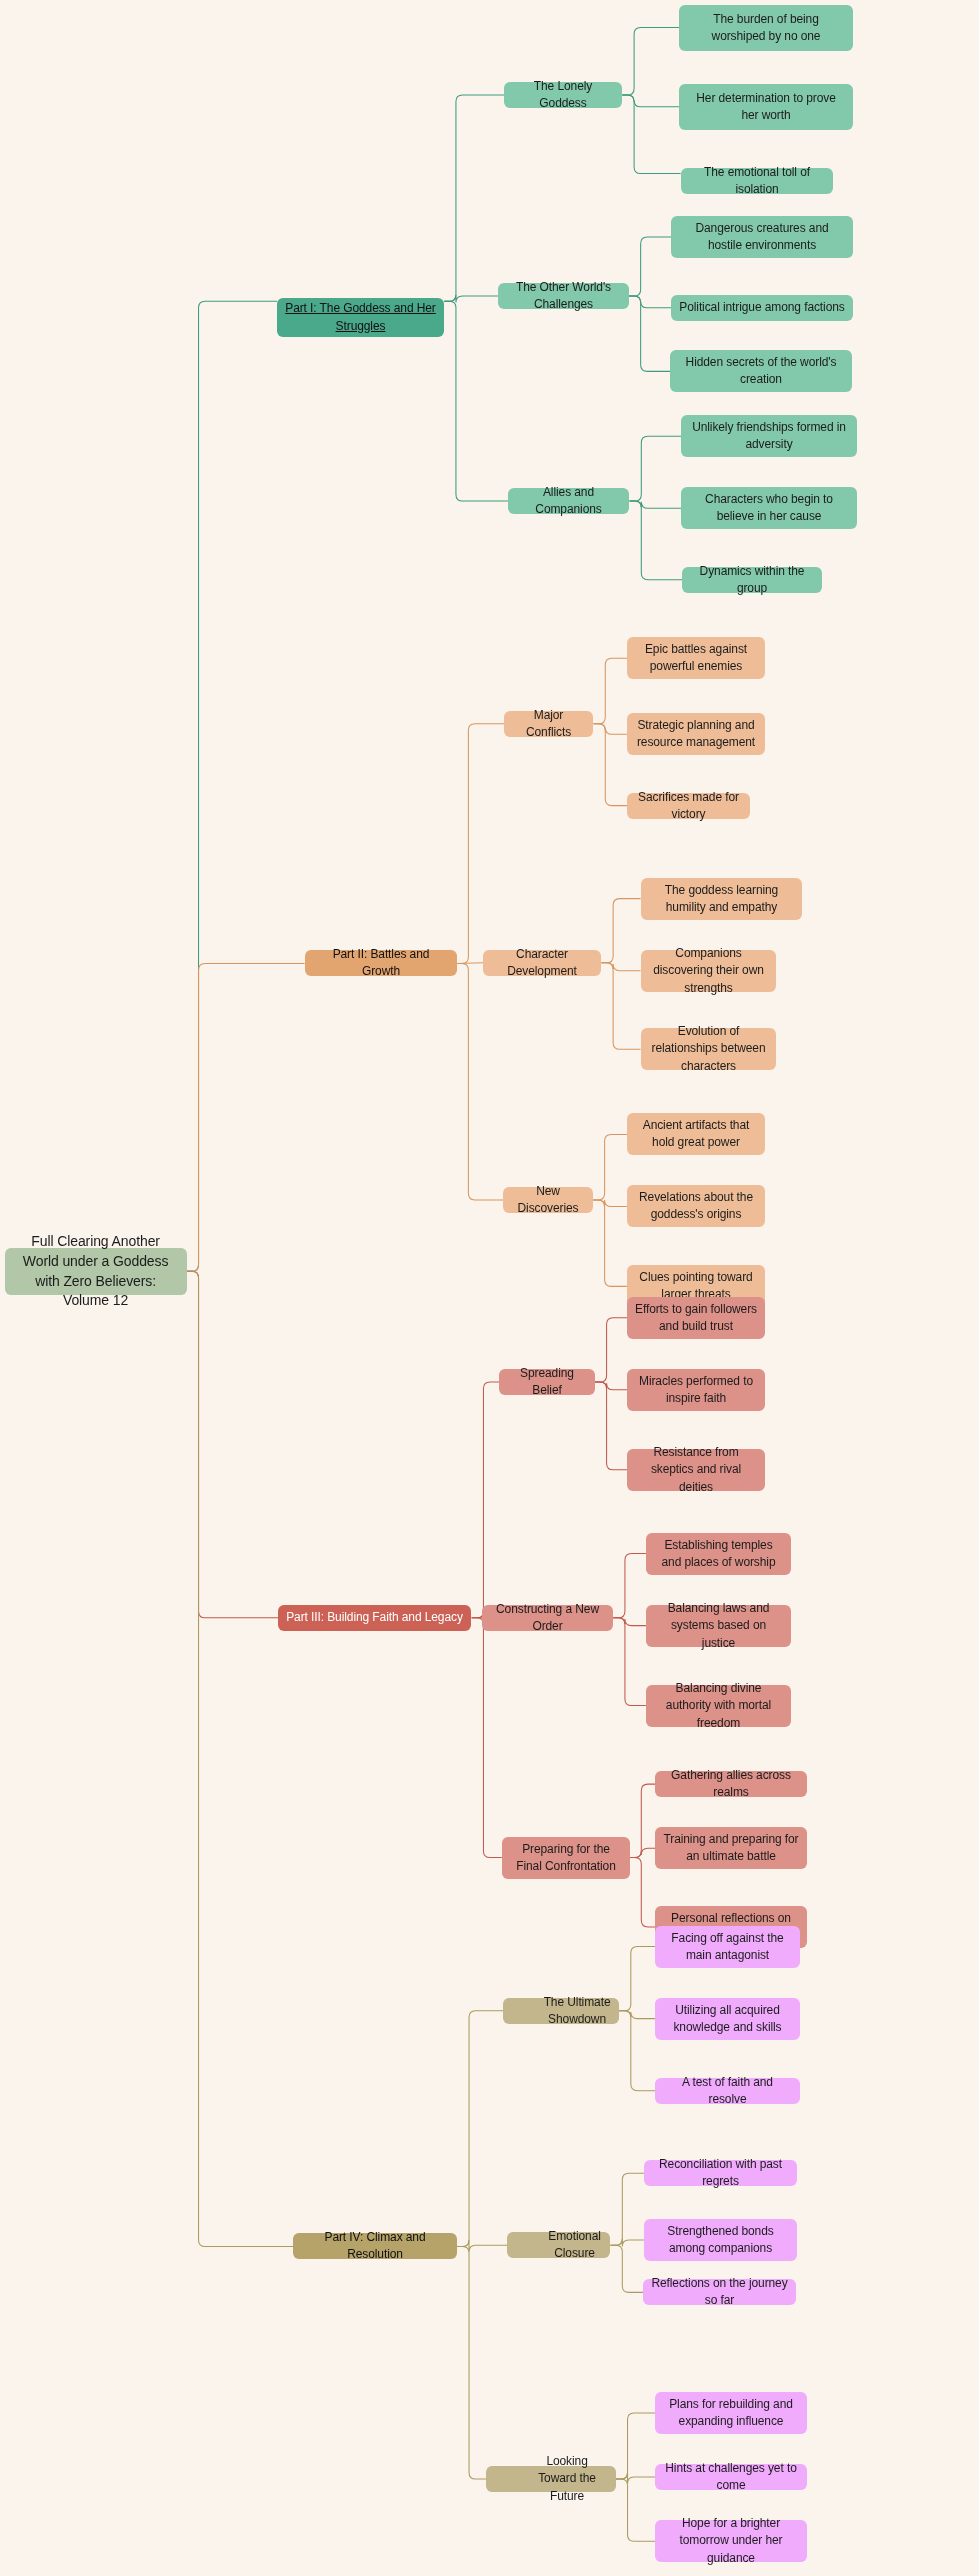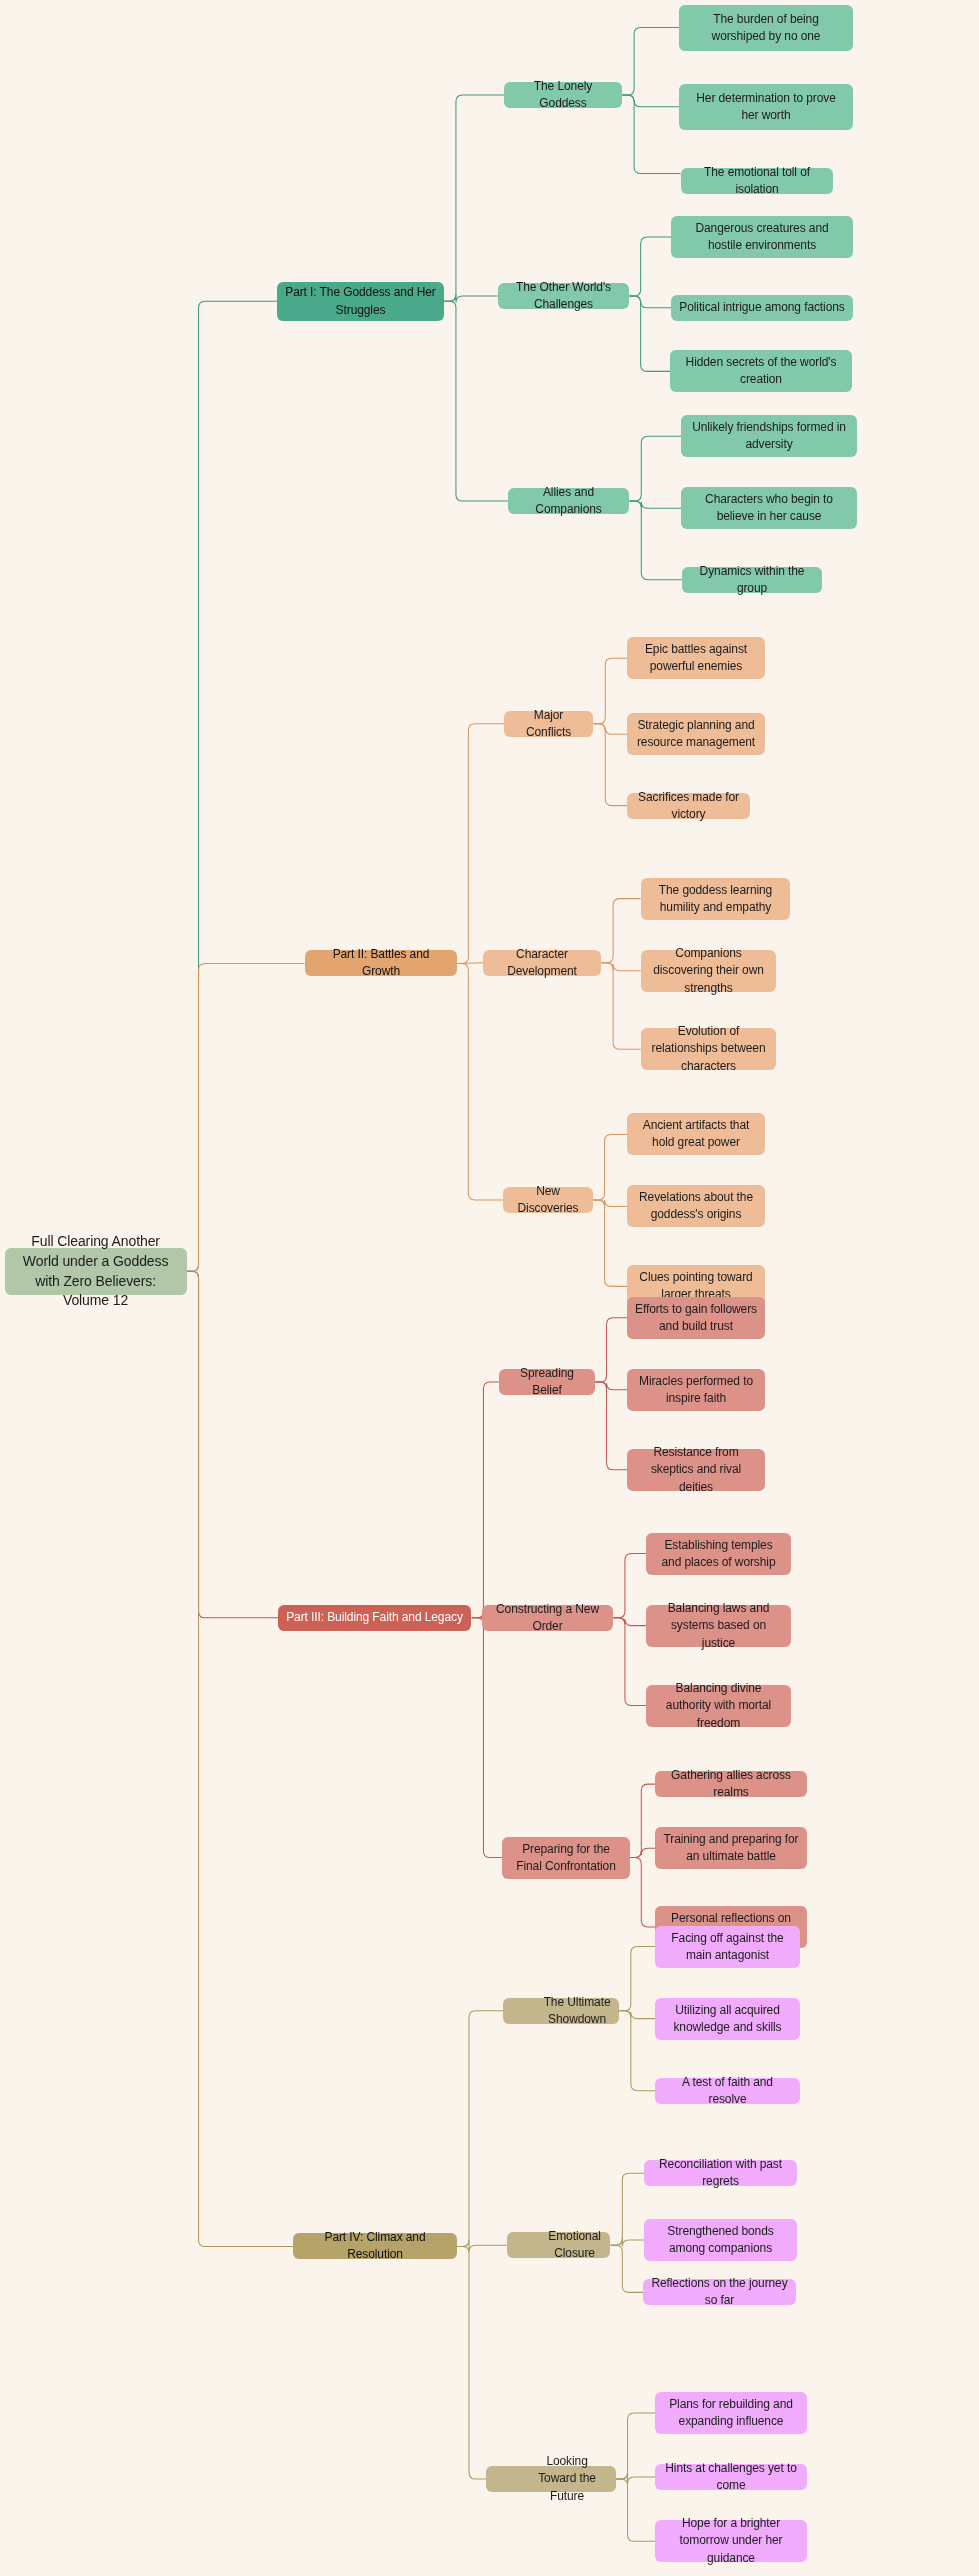--- a/index.html
+++ b/index.html
@@ -111,40 +111,40 @@
       <path d="M 932 3428 L 940 3428 Q 950 3428 950 3418 L 950 3328 Q 950 3318 960 3318 L 984 3318" fill="none" stroke="#ab9a5f" stroke-width="1.6"></path>
       <path d="M 932 3428 L 940 3428 Q 950 3428 950 3418 L 950 3430 Q 950 3420 960 3420 L 984 3420" fill="none" stroke="#ab9a5f" stroke-width="1.6"></path>
       <path d="M 932 3428 L 940 3428 Q 950 3428 950 3438 L 950 3490 Q 950 3500 960 3500 L 982 3500" fill="none" stroke="#ab9a5f" stroke-width="1.6"></path>
       <path d="M 698 3430 L 706 3430 Q 716 3430 716 3440 L 716 3775 Q 716 3785 726 3785 L 742 3785" fill="none" stroke="#ab9a5f" stroke-width="1.6"></path>
       <path d="M 940 3785 L 948 3785 Q 958 3785 958 3775 L 958 3694 Q 958 3684 968 3684 L 1000 3684" fill="none" stroke="#ab9a5f" stroke-width="1.6"></path>
       <path d="M 940 3785 L 948 3785 Q 958 3785 958 3775 L 958 3792 Q 958 3782 968 3782 L 1000 3782" fill="none" stroke="#ab9a5f" stroke-width="1.6"></path>
       <path d="M 940 3785 L 948 3785 Q 958 3785 958 3795 L 958 3870 Q 958 3880 968 3880 L 1000 3880" fill="none" stroke="#ab9a5f" stroke-width="1.6"></path>
     </svg>
   <div id="nodes">
       <div class="node root" style="left: 4.6px; top: 1248px; width: 182px; height: 47px;">Full Clearing Another World under a Goddess with Zero Believers: Volume 12</div>
-      <div class="node g1 l1" style="left: 277px; top: 282px; width: 167px; height: 39px;">Part I: The Goddess and Her Struggles</div>
+      <div class="node g1 l1" style="left: 277px; top: 298px; width: 167px; height: 39px; text-decoration: underline;">Part I: The Goddess and Her Struggles</div>
       <div class="node g2" style="left: 504px; top: 82px; width: 118px; height: 26px;">The Lonely Goddess</div>
       <div class="node g3" style="left: 679px; top: 4.6px; width: 174px; height: 46px;">The burden of being worshiped by no one</div>
       <div class="node g3" style="left: 679px; top: 84px; width: 174px; height: 46px;">Her determination to prove her worth</div>
       <div class="node g3" style="left: 681px; top: 160px; width: 152px; height: 26px; margin-top: 8px;">The emotional toll of isolation</div>
       <div class="node g2" style="left: 498px; top: 283px; width: 131px; height: 26px;">The Other World's Challenges</div>
       <div class="node g3" style="left: 671px; top: 216px; width: 182px; height: 42px;">Dangerous creatures and hostile environments</div>
       <div class="node g3" style="left: 671px; top: 295px; width: 182px; height: 26px;">Political intrigue among factions</div>
       <div class="node g3" style="left: 670px; top: 350px; width: 182px; height: 42px;">Hidden secrets of the world's creation</div>
       <div class="node g2" style="left: 508px; top: 488px; width: 121px; height: 26px;">Allies and Companions</div>
       <div class="node g3" style="left: 681px; top: 415px; width: 176px; height: 42px;">Unlikely friendships formed in adversity</div>
       <div class="node g3" style="left: 681px; top: 487px; width: 176px; height: 42px;">Characters who begin to believe in her cause</div>
       <div class="node g3" style="left: 682px; top: 567px; width: 140px; height: 26px;">Dynamics within the group</div>
       <div class="node o1 l1" style="left: 305px; top: 950px; width: 152px; height: 26px;">Part II: Battles and Growth</div>
       <div class="node o2" style="left: 504px; top: 711px; width: 89px; height: 26px;">Major Conflicts</div>
       <div class="node o3" style="left: 627px; top: 637px; width: 138px; height: 42px;">Epic battles against powerful enemies</div>
       <div class="node o3" style="left: 627px; top: 713px; width: 138px; height: 42px;">Strategic planning and resource management</div>
       <div class="node o3" style="left: 627px; top: 793px; width: 123px; height: 26px;">Sacrifices made for victory</div>
       <div class="node o2" style="left: 483px; top: 950px; width: 118px; height: 26px;">Character Development</div>
-      <div class="node o3" style="left: 641px; top: 878px; width: 149px; height: 42px;">The goddess learning humility and empathy</div>
+      <div class="node o3" style="left: 641px; top: 878px; width: 161px; height: 42px;">The goddess learning humility and empathy</div>
       <div class="node o3" style="left: 641px; top: 950px; width: 135px; height: 42px;">Companions discovering their own strengths</div>
       <div class="node o3" style="left: 641px; top: 1028px; width: 135px; height: 42px;">Evolution of relationships between characters</div>
       <div class="node o2" style="left: 503px; top: 1187px; width: 90px; height: 26px;">New Discoveries</div>
       <div class="node o3" style="left: 627px; top: 1113px; width: 138px; height: 42px;">Ancient artifacts that hold great power</div>
       <div class="node o3" style="left: 627px; top: 1185px; width: 138px; height: 42px;">Revelations about the goddess's origins</div>
       <div class="node o3" style="left: 627px; top: 1265px; width: 138px; height: 42px;">Clues pointing toward larger threats</div>
       <div class="node r1 l1-p3" style="left: 278px; top: 1605px; width: 193px; height: 26px;">Part III: Building Faith and Legacy</div>
       <div class="node r2" style="left: 499px; top: 1369px; width: 96px; height: 26px;">Spreading Belief</div>
       <div class="node r3" style="left: 627px; top: 1297px; width: 138px; height: 42px;">Efforts to gain followers and build trust</div>
       <div class="node r3" style="left: 627px; top: 1369px; width: 138px; height: 42px;">Miracles performed to inspire faith</div>

